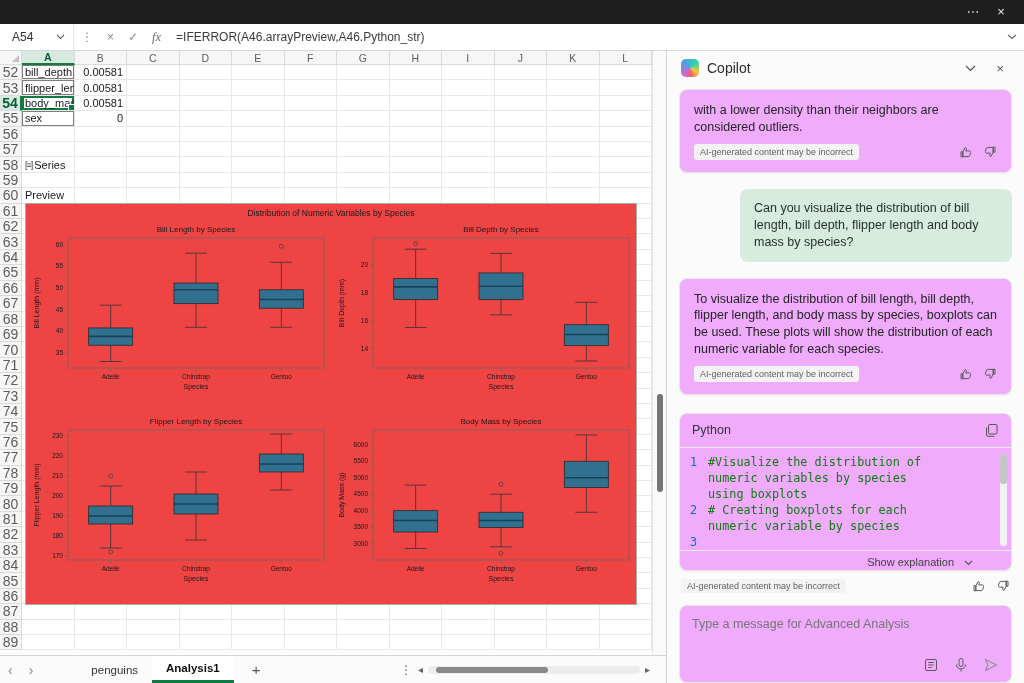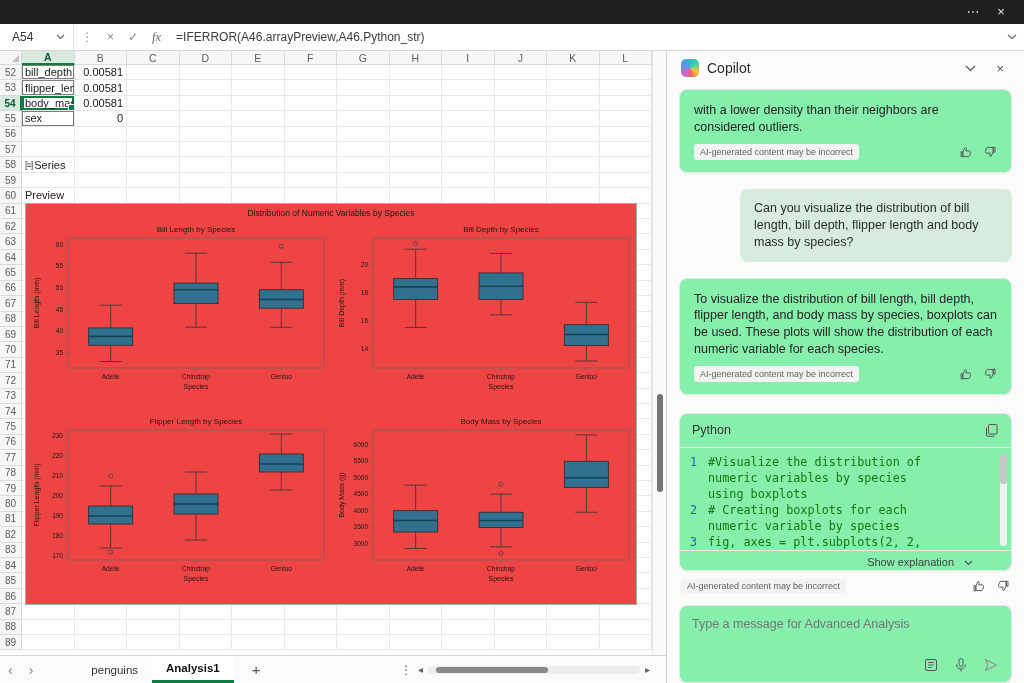--- a/index.html
+++ b/index.html
@@ -19,21 +19,21 @@
   .chev{display:block}
 
   
   #main{flex:1;display:flex;min-height:0}
   #sheet-col{width:666px;display:flex;flex-direction:column;flex:0 0 auto}
   #sheet-wrap{position:relative;height:605px;overflow:hidden;background:#fff}
 
   
   #grid{display:grid;grid-template-columns:22px repeat(12,52.5px);grid-template-rows:14px repeat(38,15.42px)}
   .col-hdr,.row-hdr,#corner{background:#f6f6f6;border-right:1px solid #dadada;border-bottom:1px solid #dadada;color:#5c5c5c;font-size:10.5px;display:flex;align-items:center;justify-content:center;overflow:hidden}
-  .row-hdr{font-size:10px}
+  .row-hdr{font-size:14px}
   .col-hdr.hl,.row-hdr.hl{background:#d8e9e0;color:#0b5c34;font-weight:700}
   .col-hdr.hl{border-bottom:2px solid var(--accent-green,#107C41)}
   .row-hdr.hl{border-right:2px solid var(--accent-green,#107C41)}
   #corner{position:relative}
   #corner::after{content:"";position:absolute;right:2px;bottom:2px;border-left:7px solid transparent;border-bottom:7px solid #c2c2c2}
   .cell{position:relative;border-right:1px solid #e8e8e8;border-bottom:1px solid #e8e8e8;font-size:11px;color:#1a1a1a;display:flex;align-items:center;padding:0 3px;overflow:hidden;white-space:nowrap;background:#fff}
   .cell.num{justify-content:flex-end}
   .cell.bold{font-weight:400}
   .cell.boxed{box-shadow:inset 0 0 0 1px #7d7d7d}
   .cell.sel{box-shadow:inset 0 0 0 2px var(--accent-green,#107C41);z-index:3}
@@ -61,21 +61,21 @@
   #h-track{flex:1;height:8px;background:#ececec;border-radius:4px;position:relative}
   #h-thumb{position:absolute;left:8px;width:112px;top:1px;height:6px;background:#8a8a8a;border-radius:3px}
 
   
   #copilot{flex:1;border-left:1px solid #d2d2d2;background:#fbfbfb;display:flex;flex-direction:column;overflow:hidden}
   #cp-header{height:34px;display:flex;align-items:center;padding:0 14px;gap:8px;flex:0 0 auto}
   #cp-logo{width:18px;height:18px;border-radius:5px;background:conic-gradient(from 210deg at 50% 50%,#da62c4 0%,#4aa0e8 30%,#2bd4aa 55%,#f6c344 75%,#e8616c 90%,#da62c4 100%)}
   #cp-title{font-size:14px;font-weight:400;color:#2b2b2b;flex:1}
   .cp-hbtn{color:#555;padding:0 6px;display:flex;align-items:center;font-size:13px}
   #cp-body{flex:1;padding:2px 12px 0;display:flex;flex-direction:column;overflow:hidden}
-  .card{background:#86efac;border:1px solid #e7e7e7;border-radius:8px;box-shadow:0 1px 2px rgba(0,0,0,.05);padding:12px 14px;font-size:12.5px;line-height:1.35;color:#242424}
+  .card{background:#f0abfc;border:1px solid #e7e7e7;border-radius:8px;box-shadow:0 1px 2px rgba(0,0,0,.05);padding:12px 14px;font-size:12.5px;line-height:1.35;color:#242424}
   .badge-row{display:flex;align-items:center;margin-top:8px}
   .ai-badge{font-size:9px;color:#616161;background:#f3f3f3;border-radius:3px;padding:2px 6px;white-space:nowrap}
   .thumbs{margin-left:auto;display:flex;gap:10px;align-items:center}
   .thumb-btn{display:flex;cursor:pointer}
   #card-1{margin-top:2px}
   #user-msg{align-self:flex-end;max-width:272px;background:var(--user-bubble,#d8ebdf);border-radius:8px;padding:11px 14px;font-size:12.5px;line-height:1.35;color:#1f2d26;margin-top:16px}
   #card-2{margin-top:16px}
   #code-card{margin-top:18px;padding:0;overflow:hidden}
   #code-head{display:flex;align-items:center;padding:8px 12px;border-bottom:1px solid #ececec}
   #code-lang{font-size:12.5px;color:#333;flex:1}
@@ -927,21 +927,20 @@
                 <div class="code-line">
                   <span class="code-num">1</span>
                   <div class="code-text">#Visualize the distribution of numeric variables by species using boxplots</div>
                 </div>
                 <div class="code-line">
                   <span class="code-num">2</span>
                   <div class="code-text"># Creating boxplots for each numeric variable by species</div>
                 </div>
                 <div class="code-line">
                   <span class="code-num">3</span>
-                  <div class="code-text">fig, axes = plt.subplots(2, 2,</div>
                 </div>
               </div>
             <div id="code-scroll">
                 <div id="code-scroll-thumb"></div>
               </div>
           </div>
           <div id="code-foot">
             <span>Show explanation</span>
             <svg class="chev" width="9" height="6">
                 <polyline points="1,1 4.5,4.5 8,1" fill="none" stroke="#555" stroke-width="1.1"></polyline>

